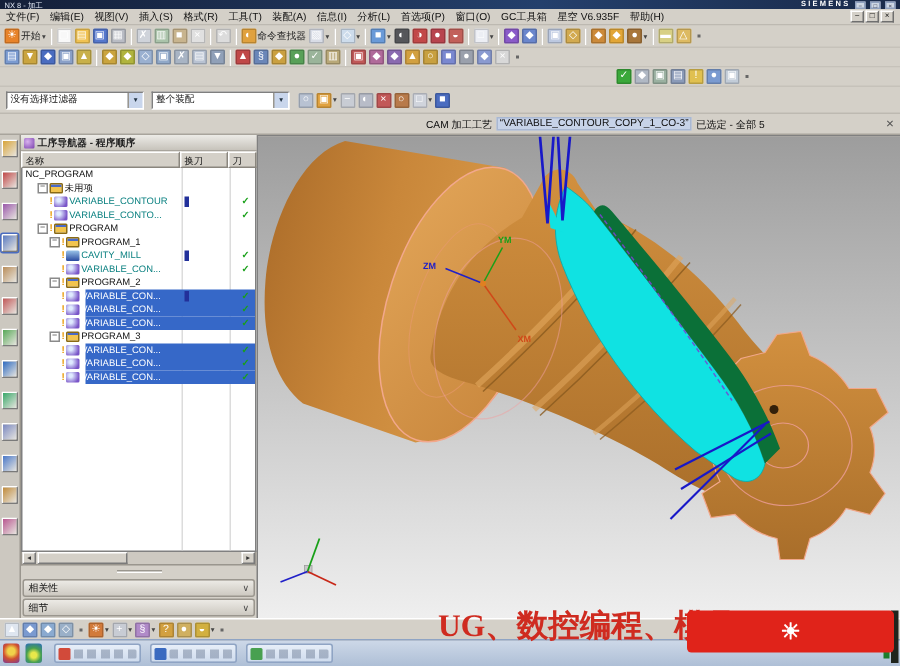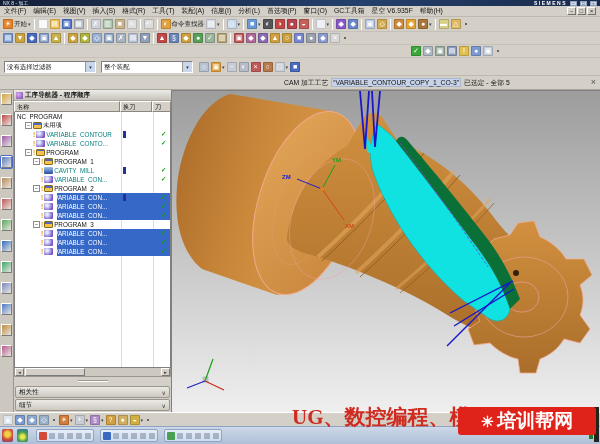--- a/index.html
+++ b/index.html
@@ -711,16 +711,15 @@
           <span class="tbtx"></span>
         </span>
       </span>
   </div>
 
   <div class="wm-text">UG、数控编程、模具</div>
   <div class="sliver-green"></div>
   <div class="sliver-dark"></div>
   <div class="wm-logo">
     <span class="sun">☀</span>
-    <span>培训帮网</span>
   </div>
 
 </div>
 
 </body></html>

